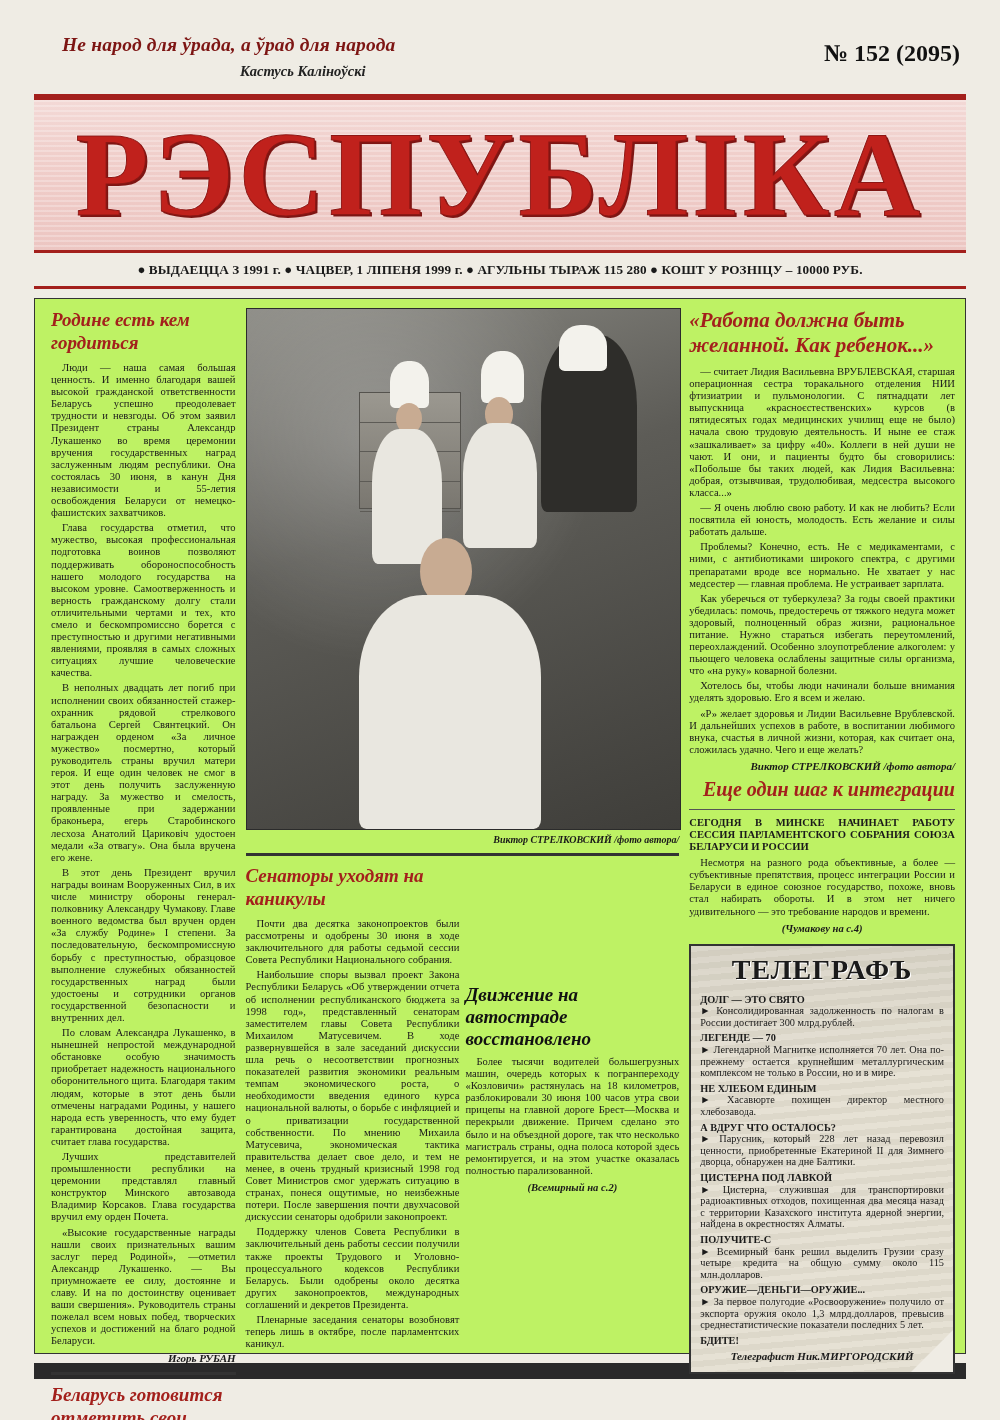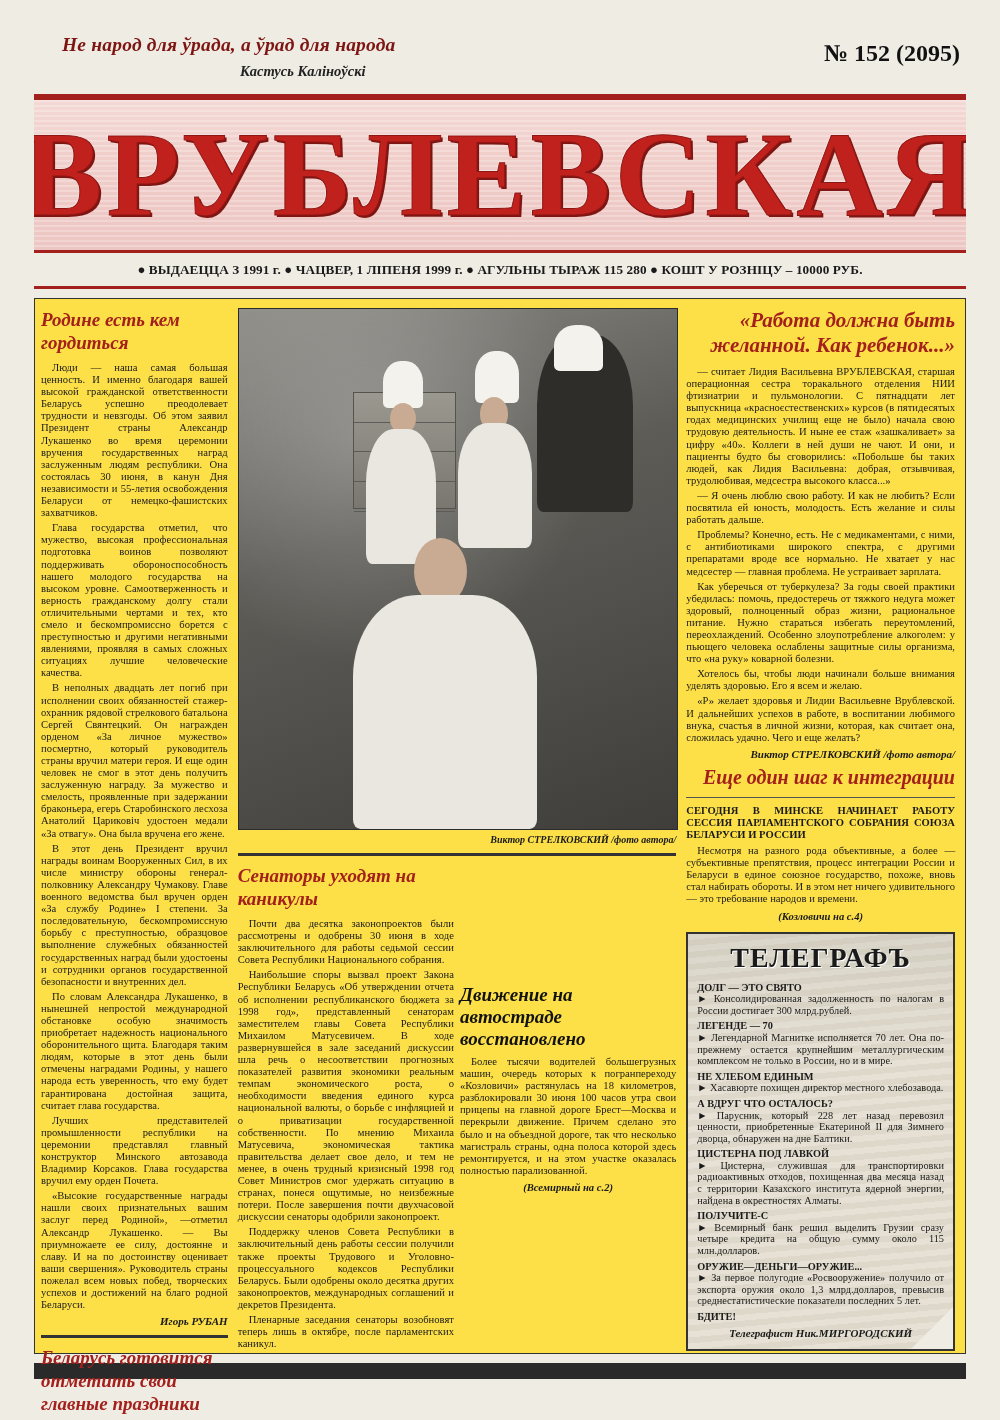--- a/index.html
+++ b/index.html
@@ -67,25 +67,25 @@
     text-align:center;
     font-weight:bold;font-size:13.2px;
     padding:9px 0 8px 0;
     letter-spacing:.1px;
     border-bottom:3px solid #a3201c;
   }
   
   .frame{
     margin-top:9px;
     border:1px solid #333;
-    padding:9px 10px 10px 6px;
+    padding:9px 10px 10px 16px;
     height:1056px;
     box-sizing:border-box;
     position:relative;
-    background:#fde047;
+    background:#bef264;
   }
   .frame::after{
     content:"";position:absolute;left:4px;right:-4px;top:4px;bottom:-4px;
     border:1px solid #b9b4a7;z-index:-1;
   }
   .cols{display:flex;gap:10px;height:100%;}
   .col-left{width:200px;}
   .col-mid{width:470px;}
   .col-right{width:288px;}
 
@@ -136,21 +136,21 @@
   }
   .shelf span{display:block;height:25%;border-bottom:1px solid #5d5b56;}
   .dark-figure{position:absolute;background:#2e2d2a;border-radius:40% 40% 6% 6%;}
   .photo-cap{
     font-size:10px;font-style:italic;text-align:right;font-weight:bold;
     margin-top:4px;
   }
 
   .head-big-red{
     font-weight:bold;font-style:italic;color:#a3201c;
-    font-size:21px;line-height:25px;text-align:right;margin:0 0 8px 0;
+    font-size:21px;line-height:25px;margin:0 0 8px 0;
   }
   .lead{
     font-size:10.6px;line-height:12.1px;text-align:justify;
     font-weight:bold;margin:0 0 4px 0;
   }
   .cont{font-size:10.6px;font-weight:bold;font-style:italic;text-align:center;margin-top:5px;}
 
   
   .tele{
     border:2px solid #333;
@@ -188,21 +188,21 @@
     <div class="slogan-wrap">
       <div class="slogan">Не народ для ўрада, а ўрад для народа</div>
       <div class="slogan-author">Кастусь  Каліноўскі</div>
     </div>
     <div class="issue-no">№ 152 (2095)</div>
   </div>
 
   <div class="rule-red"></div>
 
   <div class="title-band">
-    <div class="paper-title">ВРУБЛЕВСКАЯ</div>
+    <div class="paper-title">РЭСПУБЛІКА</div>
   </div>
 
   <div class="imprint">● ВЫДАЕЦЦА  З 1991 г. ● ЧАЦВЕР,  1 ЛІПЕНЯ  1999 г. ● АГУЛЬНЫ  ТЫРАЖ 115 280 ● КОШТ  У  РОЗНІЦУ – 10000 РУБ.</div>
 
   <div class="frame">
     <div class="cols">
 
       <div class="col-left">
         <h2 class="head-red">Родине есть кем гордиться</h2>
         <p class="p">Люди — наша самая большая ценность. И именно благодаря вашей высокой гражданской ответственности Беларусь успешно преодолевает трудности и невзгоды. Об этом заявил Президент страны Александр Лукашенко во время церемонии вручения государственных наград заслуженным людям республики. Она состоялась 30 июня, в канун Дня независимости и 55-летия освобождения Беларуси от немецко-фашистских захватчиков.</p>
@@ -267,21 +267,21 @@
         <p class="p">Проблемы? Конечно, есть. Не с медикаментами, с ними, с антибиотиками широкого спектра, с другими препаратами вроде все нормально. Не хватает у нас медсестер — главная проблема. Не устраивает зарплата.</p>
         <p class="p">Как уберечься от туберкулеза? За годы своей практики убедилась: помочь, предостеречь от тяжкого недуга может здоровый, полноценный образ жизни, рациональное питание. Нужно стараться избегать переутомлений, переохлаждений. Особенно злоупотребление алкоголем: у пьющего человека ослаблены защитные силы организма, что «на руку» коварной болезни.</p>
         <p class="p">Хотелось бы, чтобы люди начинали больше внимания уделять здоровью. Его я всем и желаю.</p>
         <p class="p">«Р» желает здоровья и Лидии Васильевне Врублевской. И дальнейших успехов в работе, в воспитании любимого внука, счастья в личной жизни, которая, как считает она, сложилась удачно. Чего и еще желать?</p>
         <div class="sign">Виктор СТРЕЛКОВСКИЙ /фото автора/</div>
 
         <h2 class="head-red" style="font-size:20px;text-align:right;">Еще один шаг к интеграции</h2>
         <div class="hr-thin"></div>
         <p class="lead">СЕГОДНЯ В МИНСКЕ НАЧИНАЕТ РАБОТУ СЕССИЯ ПАРЛАМЕНТСКОГО СОБРАНИЯ СОЮЗА БЕЛАРУСИ И РОССИИ</p>
         <p class="p">Несмотря на разного рода объективные, а более — субъективные препятствия, процесс интеграции России и Беларуси в единое союзное государство, похоже, вновь стал набирать обороты. И в этом нет ничего удивительного — это требование народов и времени.</p>
-        <div class="cont">(Козловичи на с.4)</div>
+        <div class="cont">(Чумакову на с.4)</div>
 
         <div class="tele">
           <div class="tele-title">ТЕЛЕГРАФЪ</div>
 
           <div class="tg-item">
             <span class="tg-h">ДОЛГ — ЭТО СВЯТО</span><br>
             <span>► Консолидированная задолженность по налогам в России достигает 300 млрд.рублей.</span>
           </div>
           <div class="tg-item">
             <span class="tg-h">ЛЕГЕНДЕ — 70</span><br>

